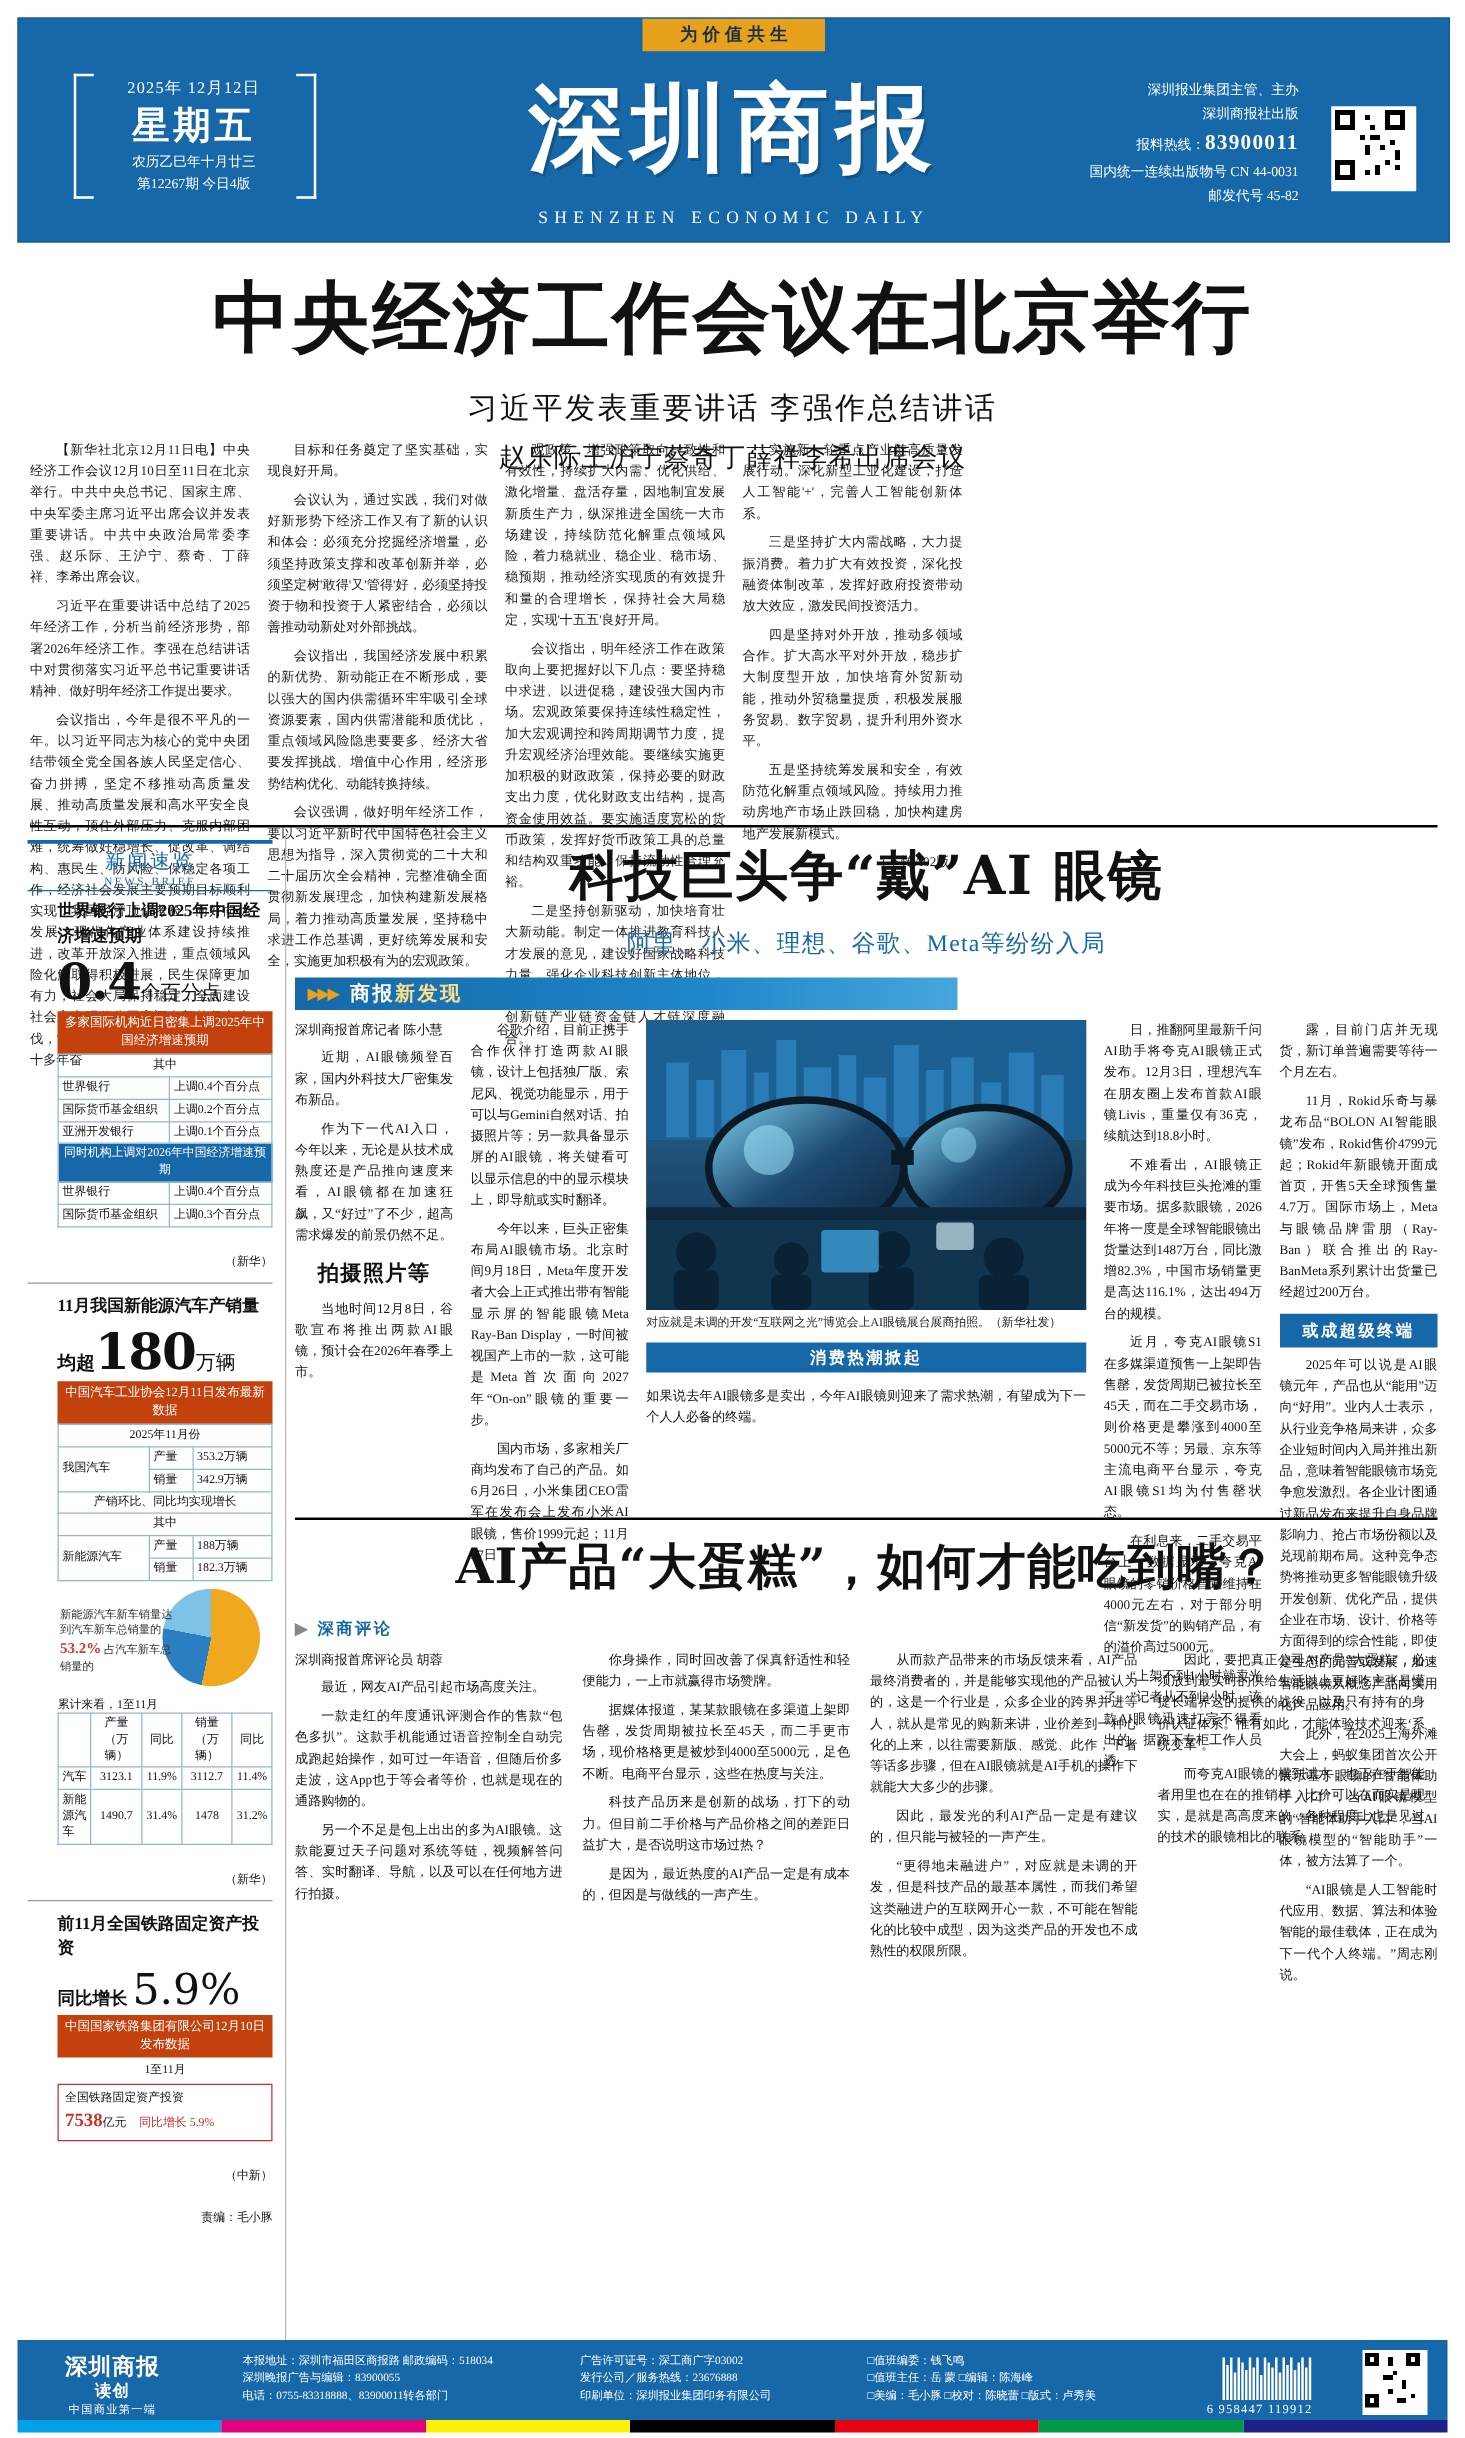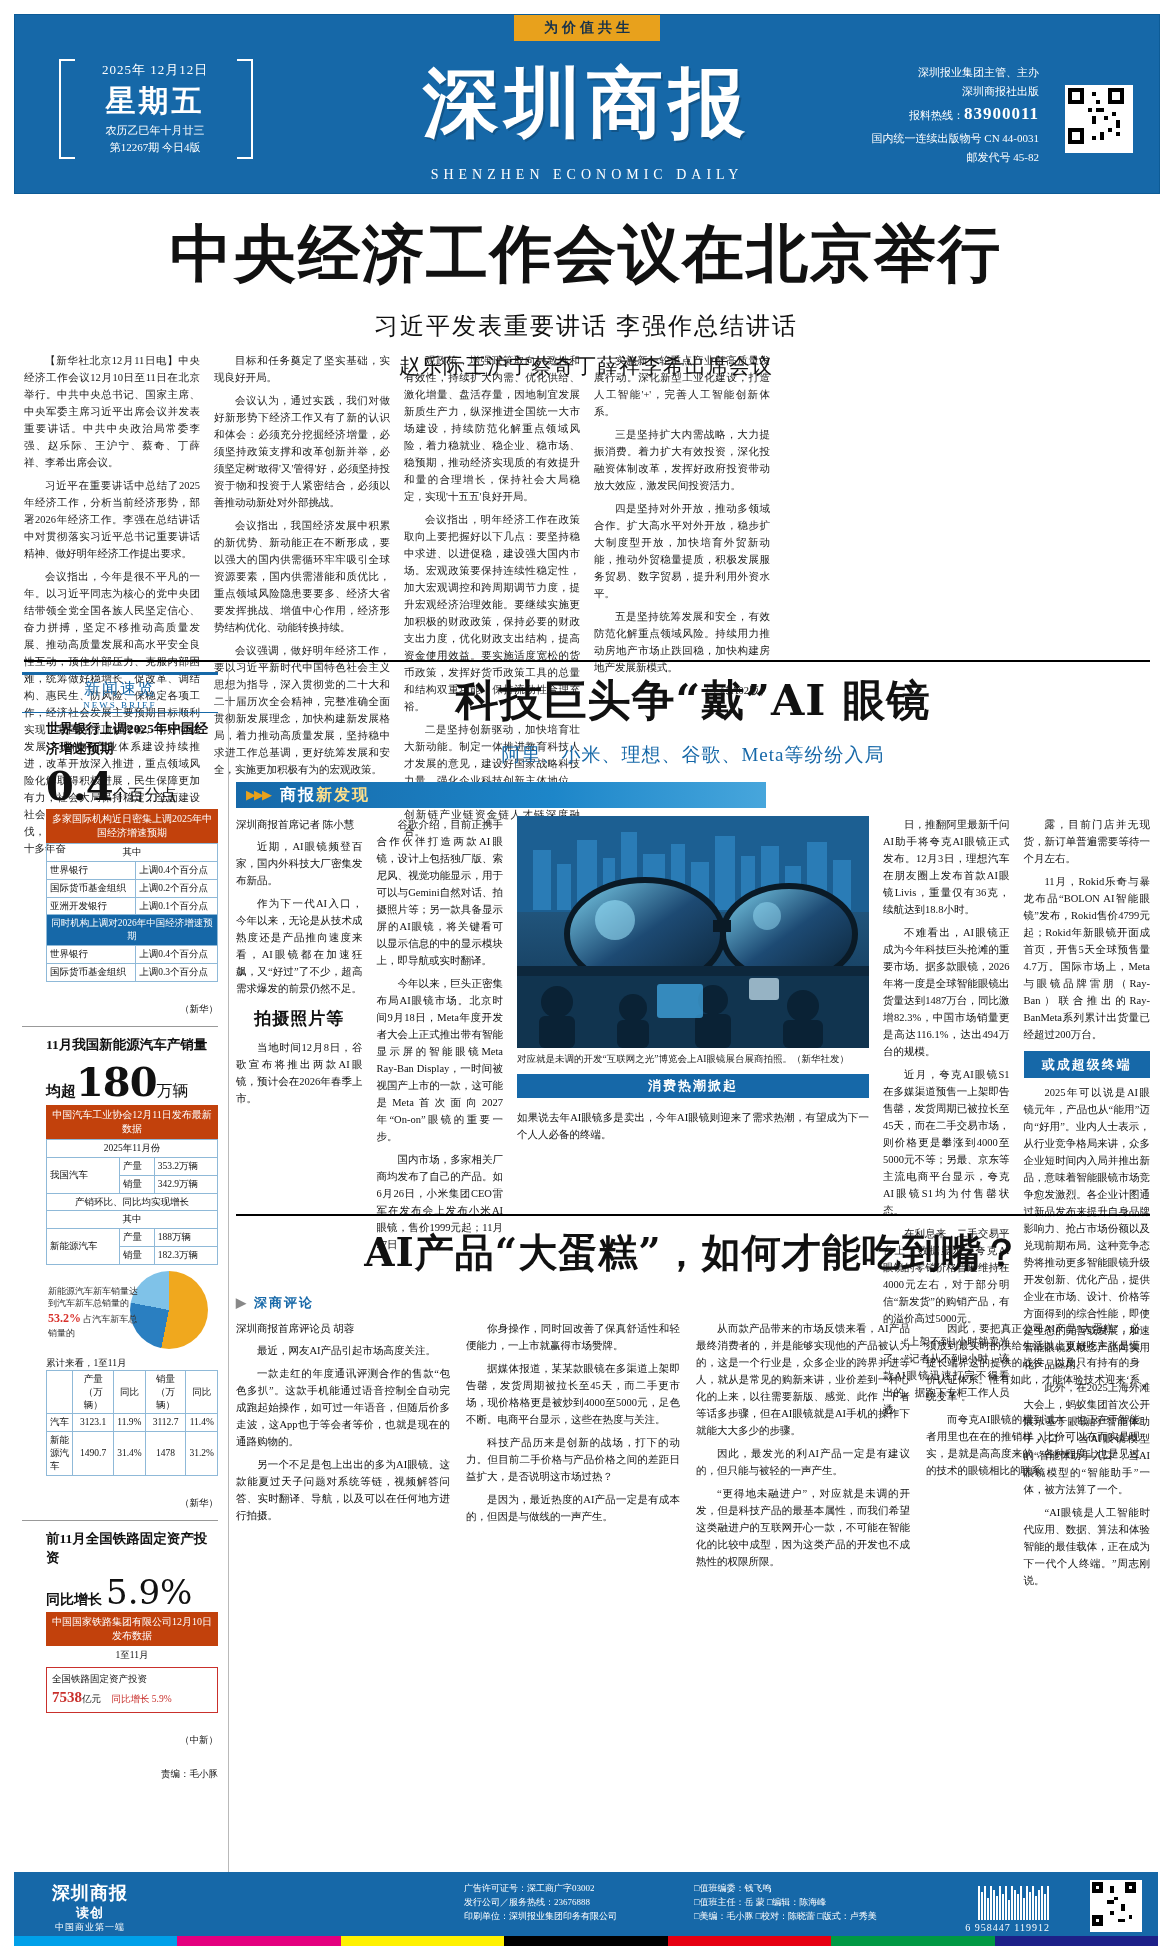--- a/index.html
+++ b/index.html
@@ -563,20 +563,23 @@
       </div>
     </div>
   </div>
 
   <div class="footer">
     <div class="f-logo">
       <div class="l1">深圳商报</div>
       <div class="l1" style="font-size:13px;">读创</div>
       <div class="l2">中国商业第一端</div>
     </div>
+    <div class="f-col f1" style="white-space:pre-line;">本报地址：深圳市福田区商报路 邮政编码：518034
+深圳晚报广告与编辑：83900055
+电话：0755-83318888、83900011转各部门</div>
     <div class="f-col f2" style="white-space:pre-line;">广告许可证号：深工商广字03002
 发行公司／服务热线：23676888
 印刷单位：深圳报业集团印务有限公司</div>
     <div class="f-col f3" style="white-space:pre-line;">□值班编委：钱飞鸣
 □值班主任：岳 蒙  □编辑：陈海峰
 □美编：毛小豚  □校对：陈晓蕾  □版式：卢秀美</div>
     <div class="barcode">
       <i style="height:34px"></i>
         <i style="height:28px"></i>
         <i style="height:34px"></i>

